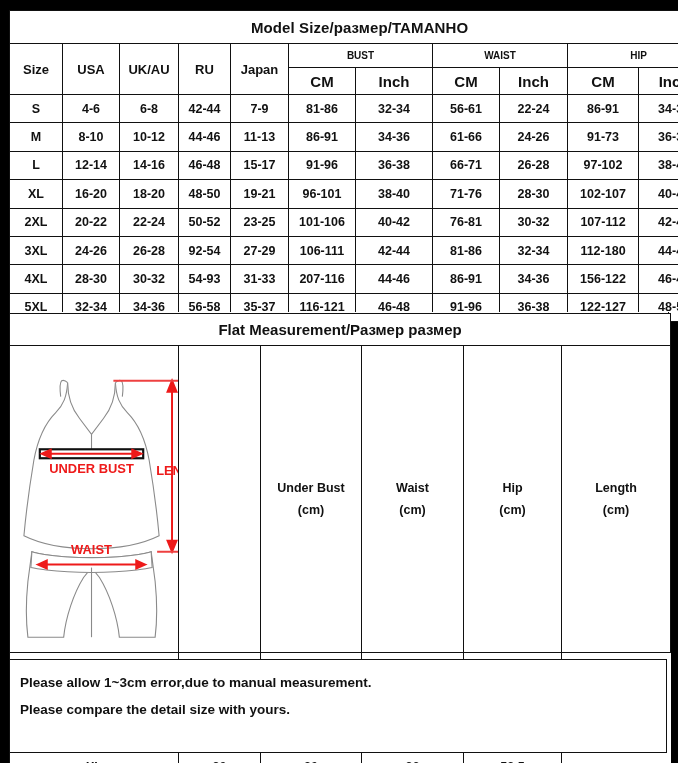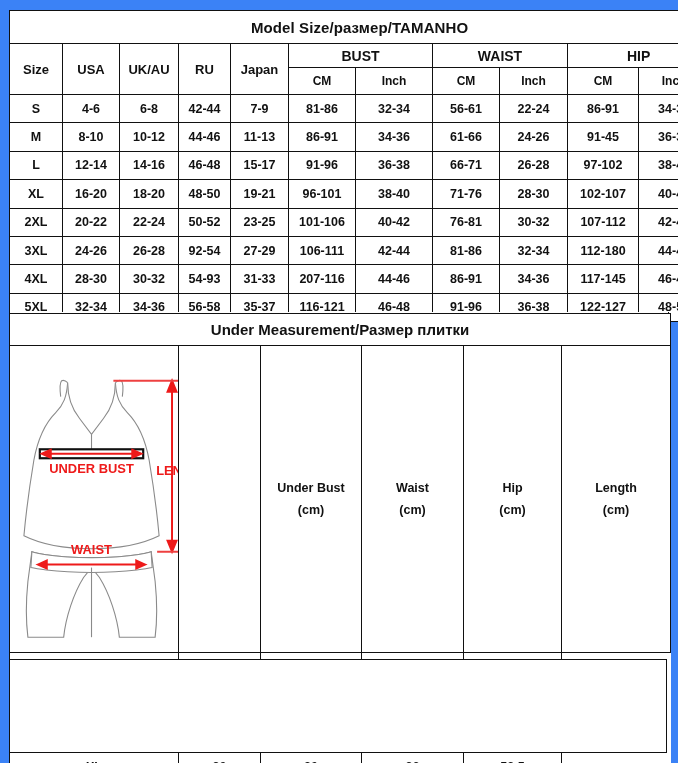--- a/index.html
+++ b/index.html
@@ -13,21 +13,21 @@
     font-family: "Liberation Sans", sans-serif;
     color: #111111;
     overflow: hidden;
   }
 
   .sheet {
     position: absolute;
     left: 0; top: 0;
     width: 678px;
     height: 763px;
-    background: #3b82f6;
+    background: #000000;
   }
 
   
   table.grid {
     border-collapse: collapse;
     table-layout: fixed;
     background: #ffffff;
   }
   table.grid td, table.grid th {
     border: 1.6px solid #111111;
@@ -46,25 +46,25 @@
     top: 10px;
     width: 661px;
   }
   #model-size-table .title-cell {
     height: 32px;
     font-size: 15px;
     letter-spacing: .1px;
   }
   #model-size-table .grp-head {
     height: 23px;
-    font-size: 14px;
+    font-size: 10px;
   }
   #model-size-table .sub-head {
     height: 26px;
-    font-size: 12px;
+    font-size: 15px;
   }
   #model-size-table .tall-head {
     font-size: 13px;
   }
   #model-size-table tbody td {
     height: 27.4px;
     font-size: 12.5px;
   }
 
   
@@ -195,21 +195,21 @@
       <tr>
         <td>M</td>
         <td>8-10</td>
         <td>10-12</td>
         <td>44-46</td>
         <td>11-13</td>
         <td>86-91</td>
         <td>34-36</td>
         <td>61-66</td>
         <td>24-26</td>
-        <td>91-45</td>
+        <td>91-73</td>
         <td>36-38</td>
       </tr>
       <tr>
         <td>L</td>
         <td>12-14</td>
         <td>14-16</td>
         <td>46-48</td>
         <td>15-17</td>
         <td>91-96</td>
         <td>36-38</td>
@@ -260,21 +260,21 @@
       <tr>
         <td>4XL</td>
         <td>28-30</td>
         <td>30-32</td>
         <td>54-93</td>
         <td>31-33</td>
         <td>207-116</td>
         <td>44-46</td>
         <td>86-91</td>
         <td>34-36</td>
-        <td>117-145</td>
+        <td>156-122</td>
         <td>46-48</td>
       </tr>
       <tr>
         <td>5XL</td>
         <td>32-34</td>
         <td>34-36</td>
         <td>56-58</td>
         <td>35-37</td>
         <td>116-121</td>
         <td>46-48</td>
@@ -292,21 +292,21 @@
     <colgroup>
       <col style="width:169px">
       <col style="width:82px">
       <col style="width:101px">
       <col style="width:102px">
       <col style="width:98px">
       <col style="width:109px">
     </colgroup>
     <thead>
       <tr>
-        <td class="title-cell" colspan="6">Under Measurement/Размер плитки</td>
+        <td class="title-cell" colspan="6">Flat Measurement/Размер размер</td>
       </tr>
       <tr>
         <td class="illus-cell" rowspan="9">
           <div class="illus-wrap">
             <svg viewBox="0 0 169 306" preserveAspectRatio="xMidYMid meet">
 
               <path d="M58 36 C57 50 54 58 46 66 C36 76 28 92 24 114
                        C20 138 16 168 14 190
                        C30 198 54 203 82 203
                        C110 203 134 198 150 190
@@ -406,15 +406,17 @@
         <td>80</td>
         <td>80</td>
         <td>86</td>
         <td>58.5</td>
       </tr>
 
     </tbody>
   </table>
 
   <div id="notes-box">
+    <div class="note-line">Please allow 1~3cm error,due to manual measurement.</div>
+    <div class="note-line">Please compare the detail size with yours.</div>
   </div>
 
 </div>
 
 </body></html>

